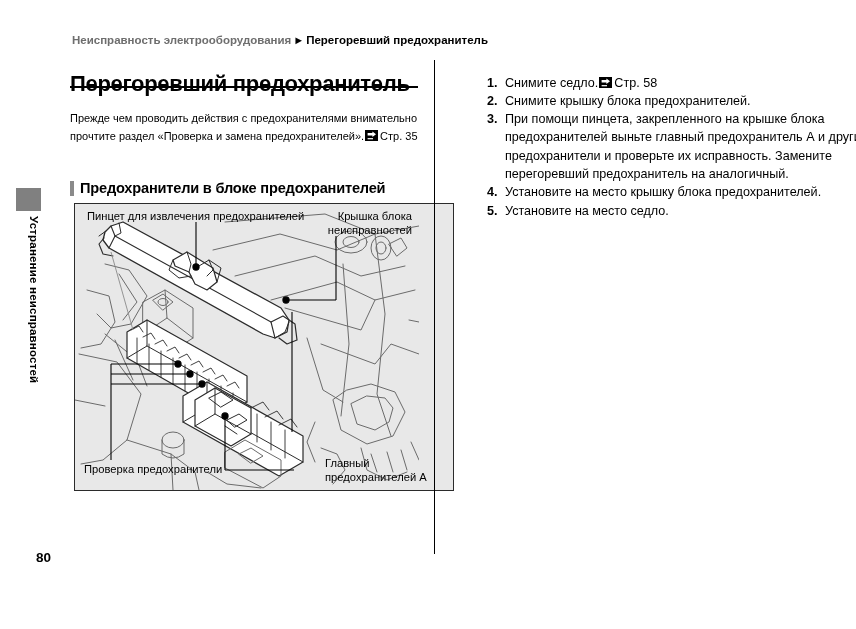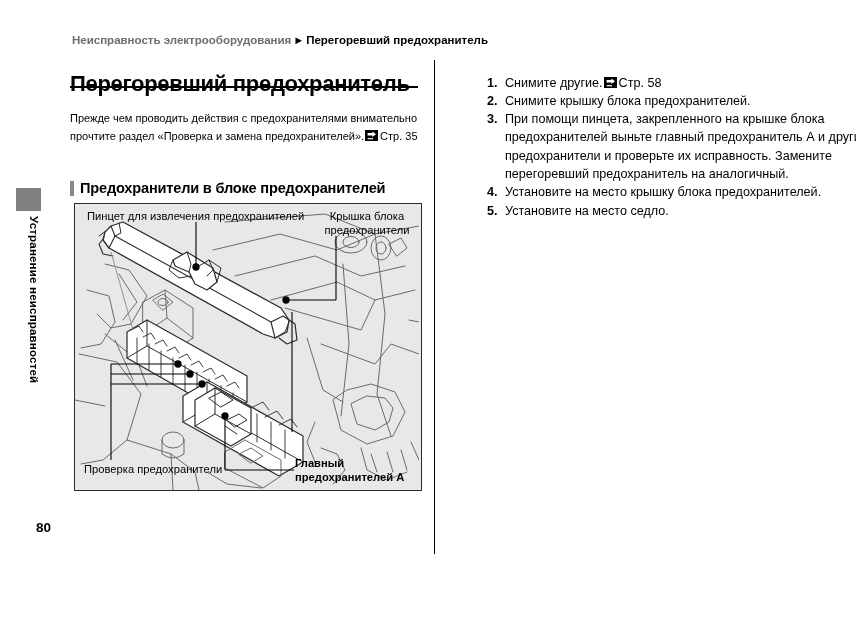--- a/index.html
+++ b/index.html
@@ -108,40 +108,40 @@
     background: #8a8a8a;
     margin-right: 6px;
     flex: none;
   }
 
   
   #figure-box {
     position: absolute;
     left: 74px;
     top: 203px;
-    width: 348px;
+    width: 380px;
     height: 288px;
     border: 1px solid #2b2b2b;
     background: #e8e8e8;
     overflow: hidden;
     box-sizing: border-box;
   }
   #figure-svg { display: block; }
 
   .fig-label {
     position: absolute;
     font-size: 11.2px;
     color: #000;
     white-space: nowrap;
     line-height: 13.5px;
   }
   #lbl-tweezers { left: 12px;  top: 6px;  }
-  #lbl-cover    { left: 247px; top: 6px;  text-align: center; width: 90px;}
+  #lbl-cover    { left: 247px; top: 6px;  text-align: right; width: 90px;}
   #lbl-spare    { left: 9px;   top: 259px;}
-  #lbl-main     { left: 220px; top: 253px; font-weight: bold;}
+  #lbl-main     { left: 250px; top: 253px;}
 
   
   #col-divider {
     position: absolute;
     left: 434px;
     top: 60px;
     width: 1.4px;
     height: 494px;
     background: #000;
   }
@@ -176,21 +176,21 @@
     top: 1px;
     margin: 0 2px 0 1px;
     vertical-align: baseline;
   }
   .ref-arrow svg { display: block; }
 
   
   #page-number {
     position: absolute;
     left: 36px;
-    top: 520px;
+    top: 550px;
     font-size: 13.5px;
     font-weight: bold;
   }
 </style>
 </head>
 <body>
 
 <div id="side-tab"></div>
 <div id="side-tab-label">Устранение неисправностей</div>
 
@@ -353,35 +353,35 @@
       <circle cx="127" cy="180" r="3.1"></circle>
       <line x1="36" y1="160" x2="36" y2="256"></line>
     </g>
 
     <line x1="36" y1="48" x2="58" y2="126" stroke="#8a8a8a" stroke-width="0.9"></line>
   </svg>
 
   <div class="fig-label" id="lbl-tweezers">Пинцет для извлечения предохранителей</div>
   <div class="fig-label" id="lbl-cover">
     <div>Крышка блока</div>
-    <div>предохранители</div>
+    <div>неисправностей</div>
   </div>
   <div class="fig-label" id="lbl-spare">Проверка предохранители</div>
   <div class="fig-label" id="lbl-main">
     <div>Главный</div>
     <div>предохранителей А</div>
   </div>
 </div>
 
 <div id="col-divider"></div>
 
 <ol id="steps">
   <li class="step">
     <span class="step-num">1.</span>
-    <span class="step-text"><span>Снимите другие.</span><span class="ref-arrow"><svg width="13" height="11" viewBox="0 0 13 11">
+    <span class="step-text"><span>Снимите седло.</span><span class="ref-arrow"><svg width="13" height="11" viewBox="0 0 13 11">
             <path d="M0 0 H13 V11 H0 Z" fill="#000"></path>
             <path d="M2.6 3.0 H7.4 V1.4 L11.0 4.2 L7.4 7.0 V5.4 H2.6 Z" fill="#fff"></path>
             <path d="M2.6 8.1 H8.0 V9.3 H2.6 Z" fill="#fff"></path>
           </svg></span><span>Стр. 58</span></span>
   </li>
   <li class="step">
     <span class="step-num">2.</span>
     <span class="step-text">Снимите крышку блока предохранителей.</span>
   </li>
   <li class="step">

